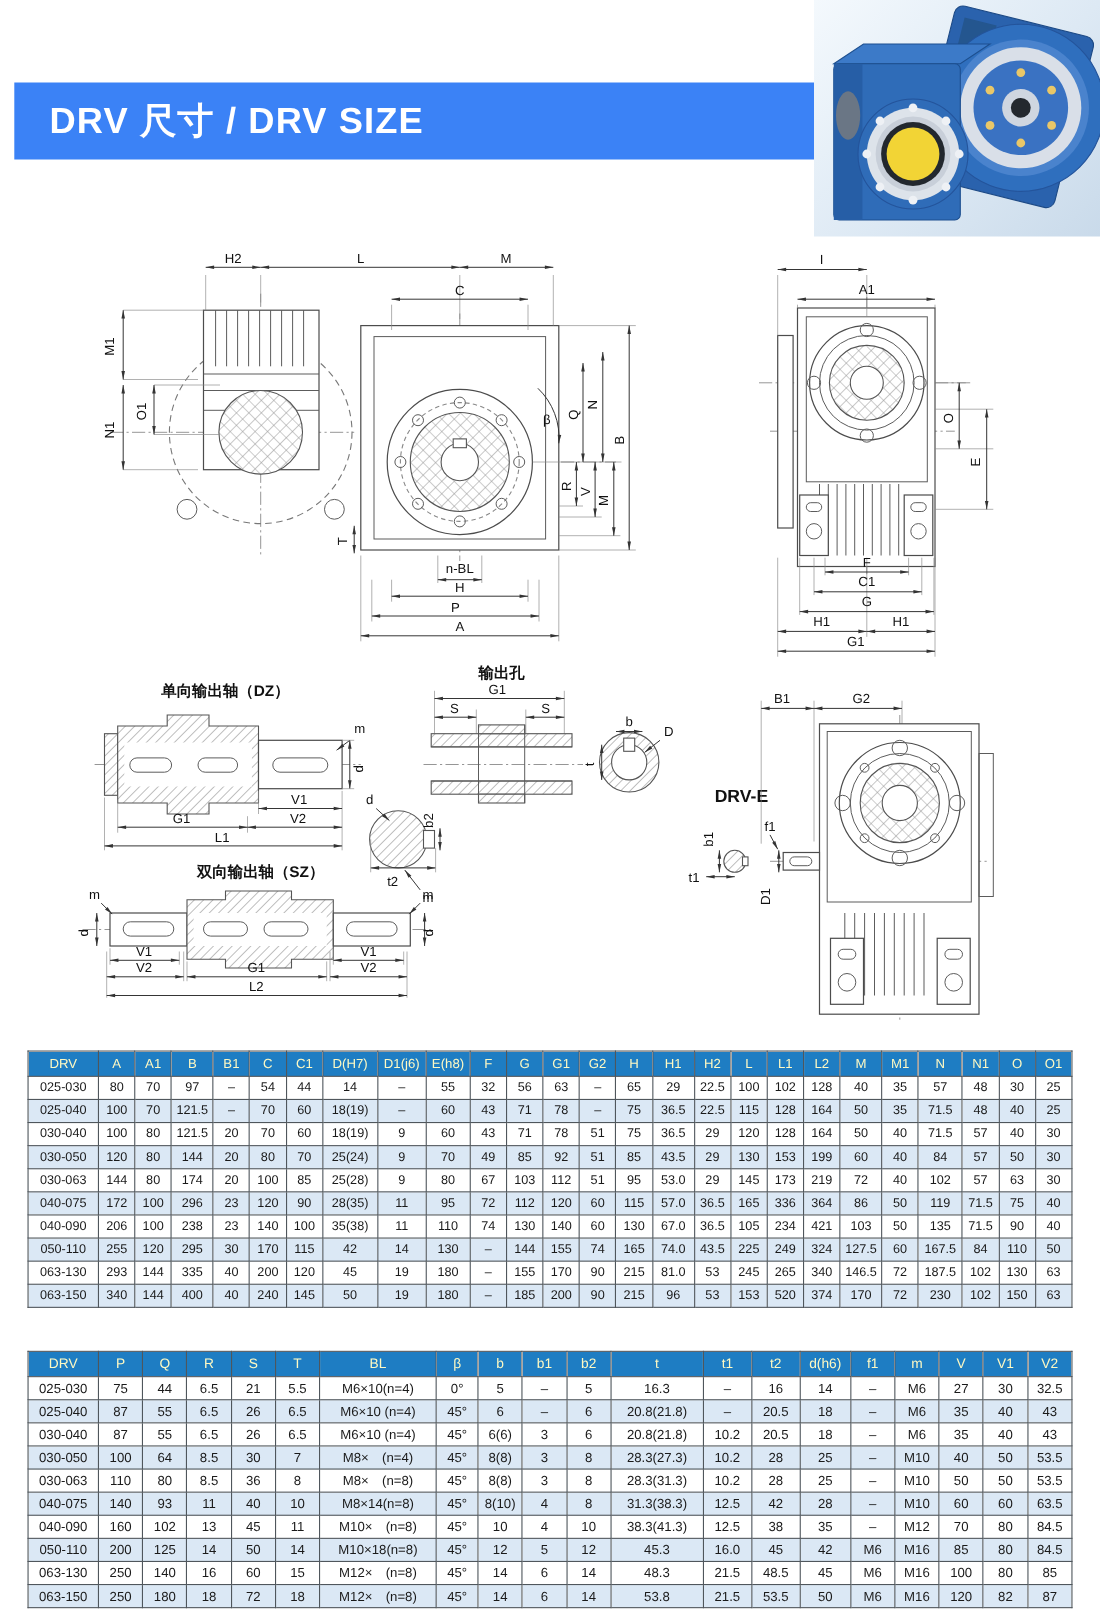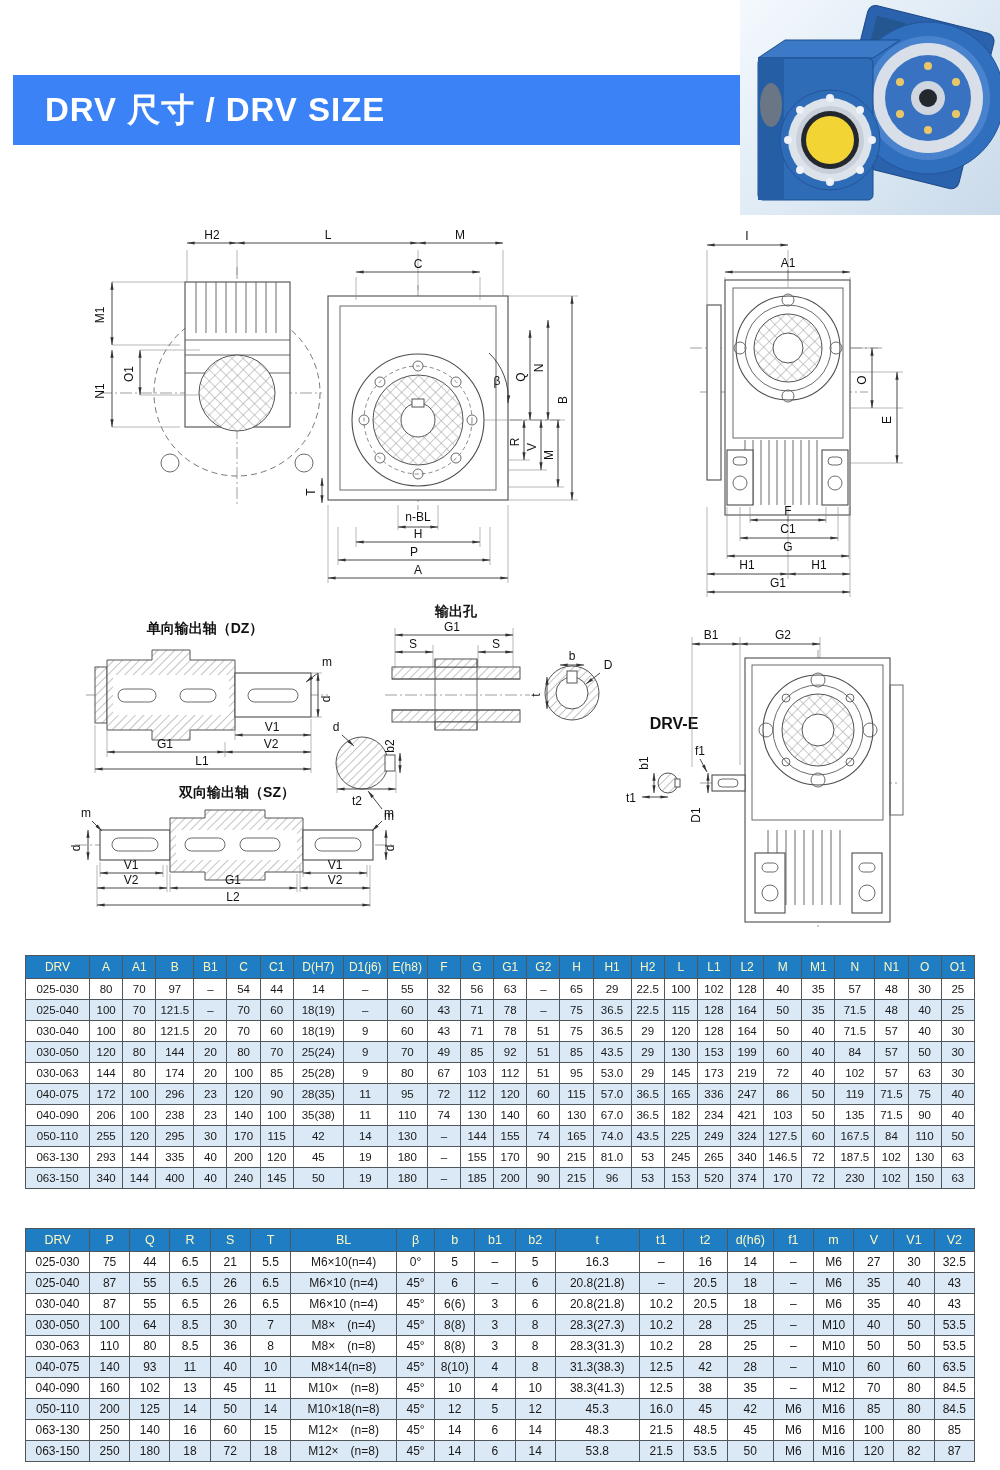--- a/index.html
+++ b/index.html
@@ -586,21 +586,21 @@
             <td>95</td>
             <td>72</td>
             <td>112</td>
             <td>120</td>
             <td>60</td>
             <td>115</td>
             <td>57.0</td>
             <td>36.5</td>
             <td>165</td>
             <td>336</td>
-            <td>247</td>
+            <td>364</td>
             <td>86</td>
             <td>50</td>
             <td>119</td>
             <td>71.5</td>
             <td>75</td>
             <td>40</td>
           </tr>
           <tr>
             <td>040-090</td>
             <td>206</td>
@@ -612,21 +612,21 @@
             <td>35(38)</td>
             <td>11</td>
             <td>110</td>
             <td>74</td>
             <td>130</td>
             <td>140</td>
             <td>60</td>
             <td>130</td>
             <td>67.0</td>
             <td>36.5</td>
-            <td>182</td>
+            <td>105</td>
             <td>234</td>
             <td>421</td>
             <td>103</td>
             <td>50</td>
             <td>135</td>
             <td>71.5</td>
             <td>90</td>
             <td>40</td>
           </tr>
           <tr>

